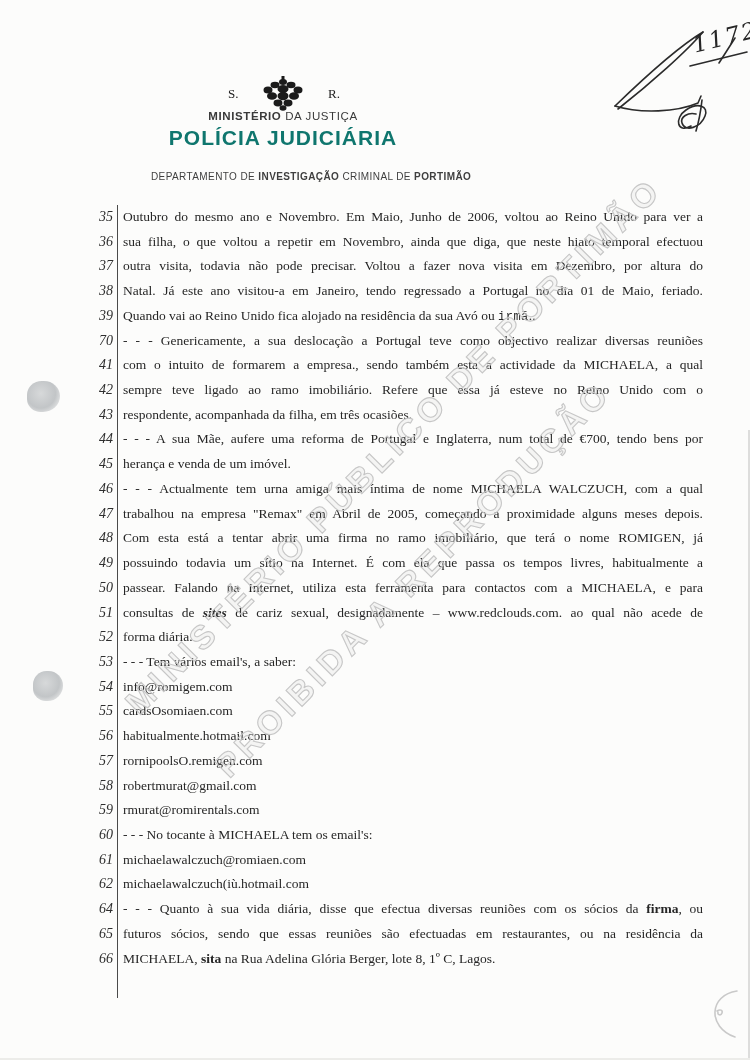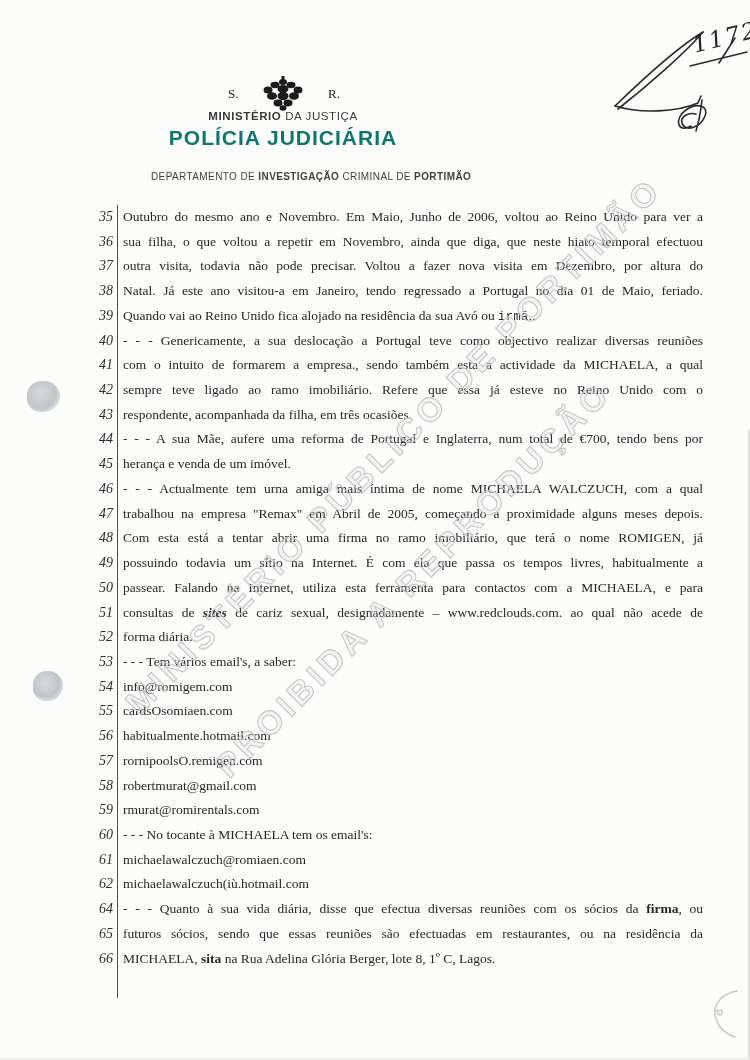--- a/index.html
+++ b/index.html
@@ -104,21 +104,21 @@
       </div>
       <div class="line just">
         <span class="num">38</span>
         <span class="txt"><span>Natal. Já este ano visitou-a em Janeiro, tendo regressado a Portugal no dia 01 de Maio, feriado.</span></span>
       </div>
       <div class="line">
         <span class="num">39</span>
         <span class="txt"><span>Quando vai ao Reino Unido fica alojado na residência da sua Avó ou </span><span class="seg-mono">irmã</span><span>..</span></span>
       </div>
       <div class="line just">
-        <span class="num">40</span>
+        <span class="num">70</span>
         <span class="txt"><span>- - - Genericamente, a sua deslocação a Portugal teve como objectivo realizar diversas reuniões</span></span>
       </div>
       <div class="line just">
         <span class="num">41</span>
         <span class="txt"><span>com o intuito de formarem a empresa., sendo também esta a actividade da MICHAELA, a qual</span></span>
       </div>
       <div class="line just">
         <span class="num">42</span>
         <span class="txt"><span>sempre teve ligado ao ramo imobiliário. Refere que essa já esteve no Reino Unido com o</span></span>
       </div>

